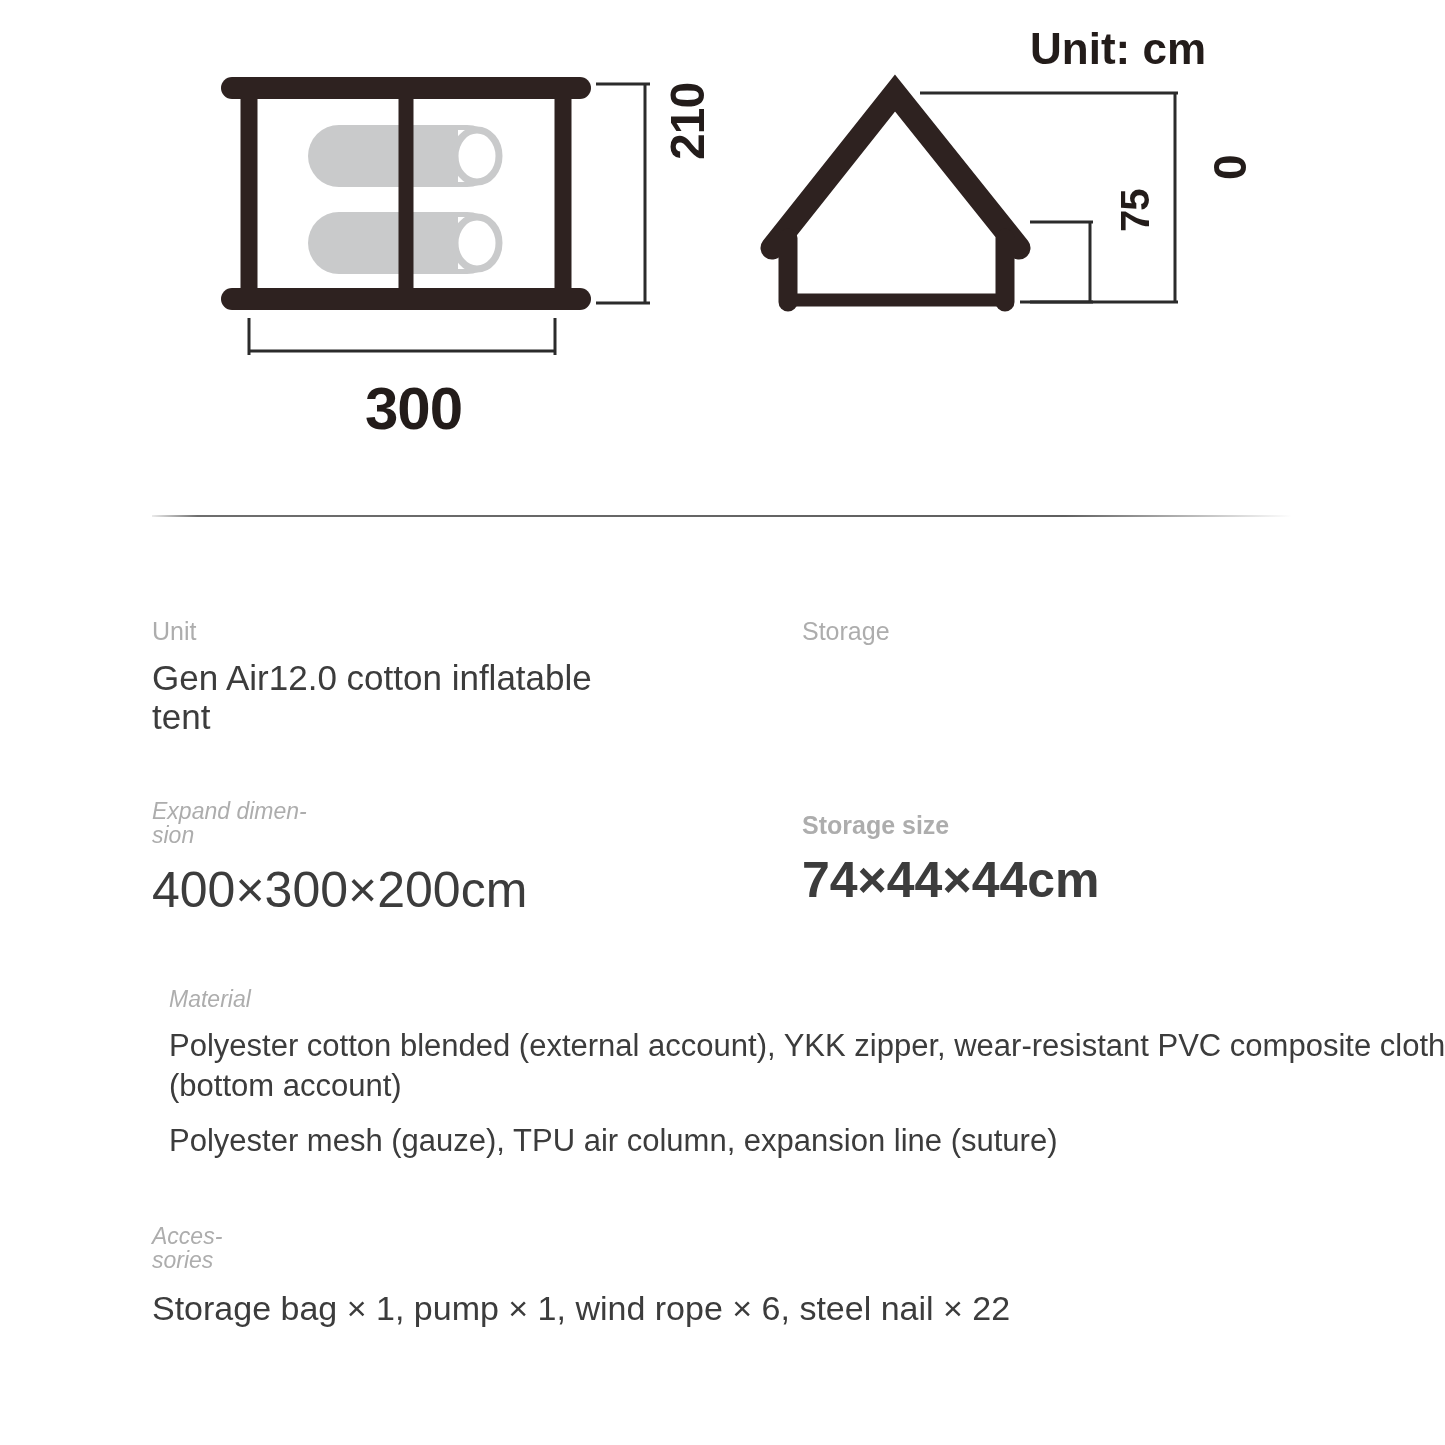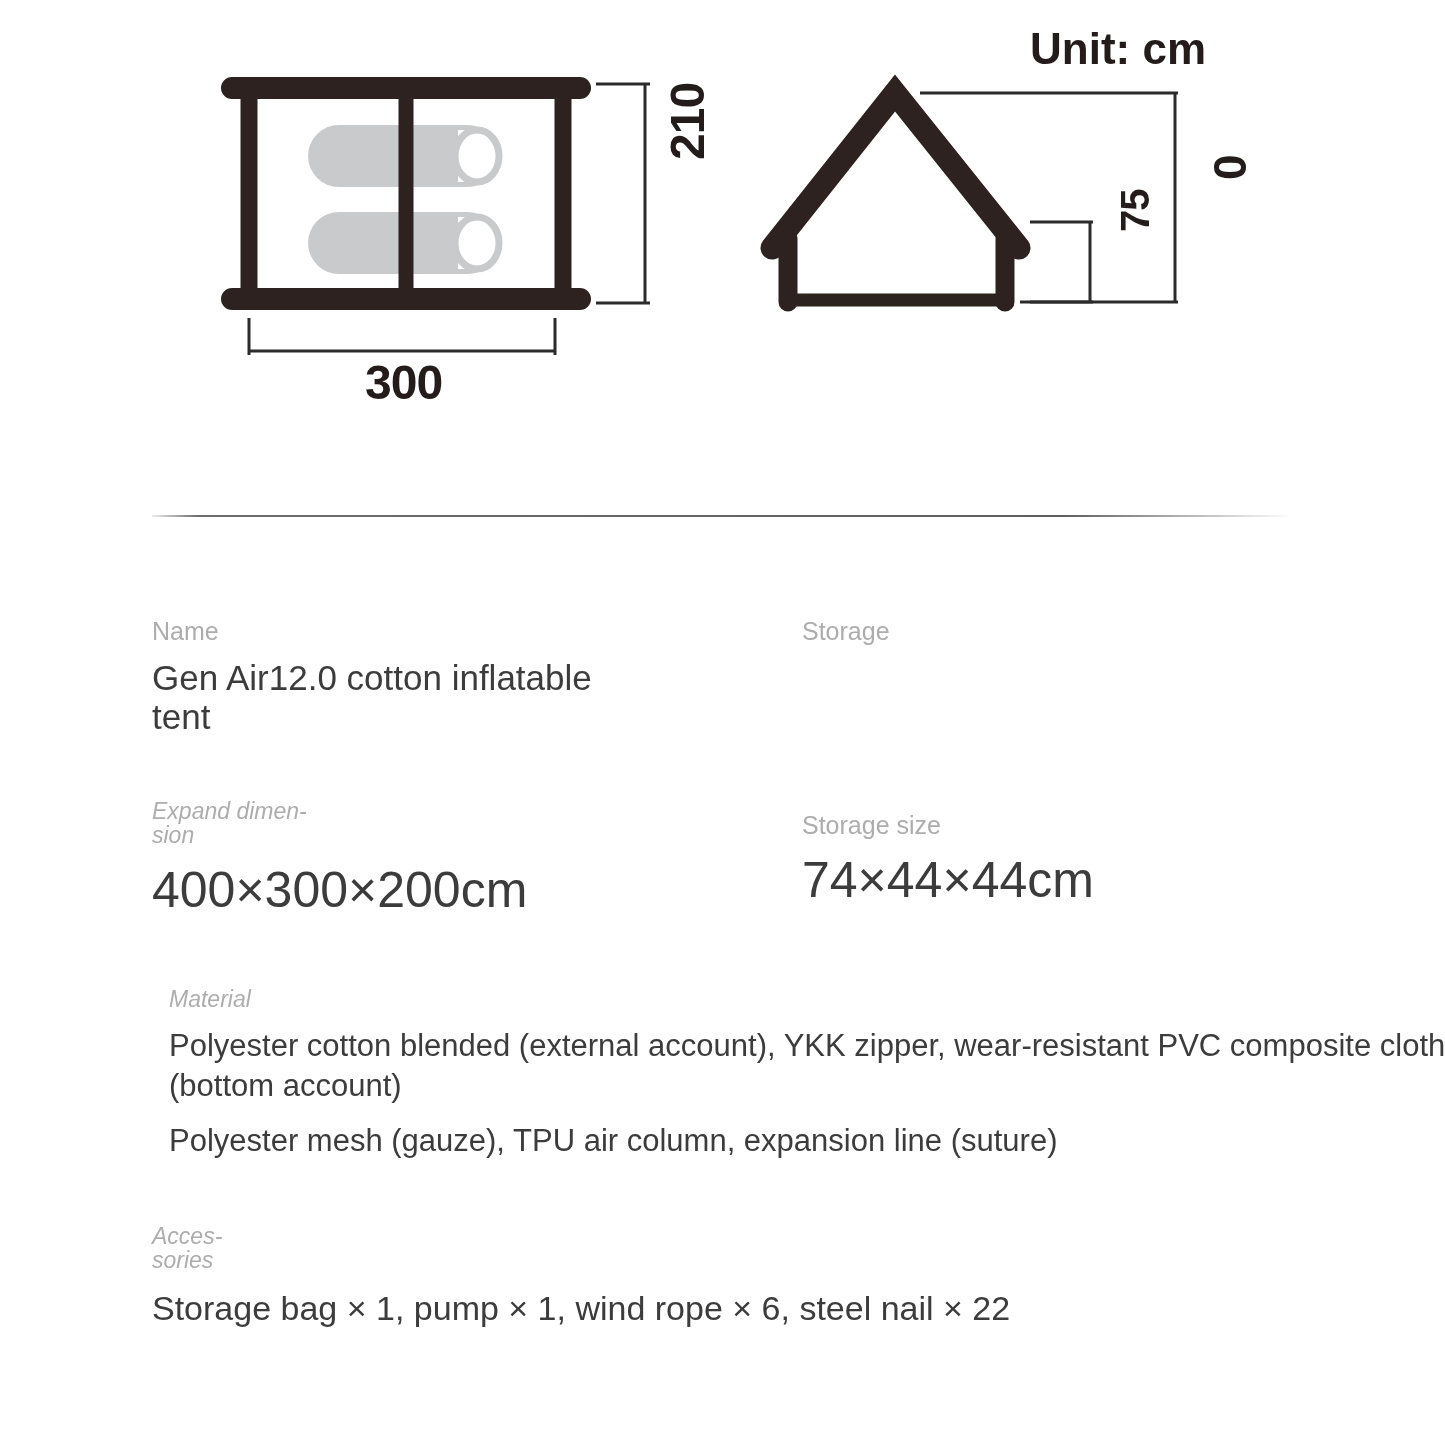--- a/index.html
+++ b/index.html
@@ -42,22 +42,22 @@
   }
 
   .dim-text {
     position: absolute;
     font-weight: 700;
     color: #231c1a;
     white-space: nowrap;
   }
   .dim-300 {
     left: 365px;
-    top: 355px;
-    font-size: 48px;
+    top: 374px;
+    font-size: 60px;
     letter-spacing: -1px;
   }
   .dim-210 {
     left: 660px;
     top: 160px;
     font-size: 48px;
     transform: rotate(-90deg);
     transform-origin: left top;
     letter-spacing: -1px;
   }
@@ -218,35 +218,35 @@
 
   <div class="dim-text dim-200">0</div>
 </div>
 
 <div id="divider"></div>
 
 <div id="spec-area">
 
   <div class="spec-row row-name">
     <div class="spec-cell col-left">
-      <div class="field-label">Name</div>
+      <div class="field-label">Unit</div>
       <div class="field-value">Gen Air12.0 cotton inflatable tent</div>
     </div>
     <div class="spec-cell col-right">
       <div class="field-label">Storage</div>
     </div>
   </div>
 
   <div class="spec-row row-dims">
     <div class="spec-cell col-left">
       <div class="field-label small">Expand dimen-
 sion</div>
       <div class="field-value big">400×300×200cm</div>
     </div>
-    <div class="spec-cell col-right" style="padding-top:12px;">
+    <div class="spec-cell col-right" style="padding-top:12px;font-weight:bold;">
       <div class="field-label">Storage size</div>
       <div class="field-value big">74×44×44cm</div>
     </div>
   </div>
 
   <div class="spec-row row-material">
     <div class="spec-cell col-full">
       <div class="field-label small">Material</div>
       <div class="field-value body">
         <span class="mat-line">Polyester cotton blended (external account), YKK zipper, wear-resistant PVC composite cloth</span>

